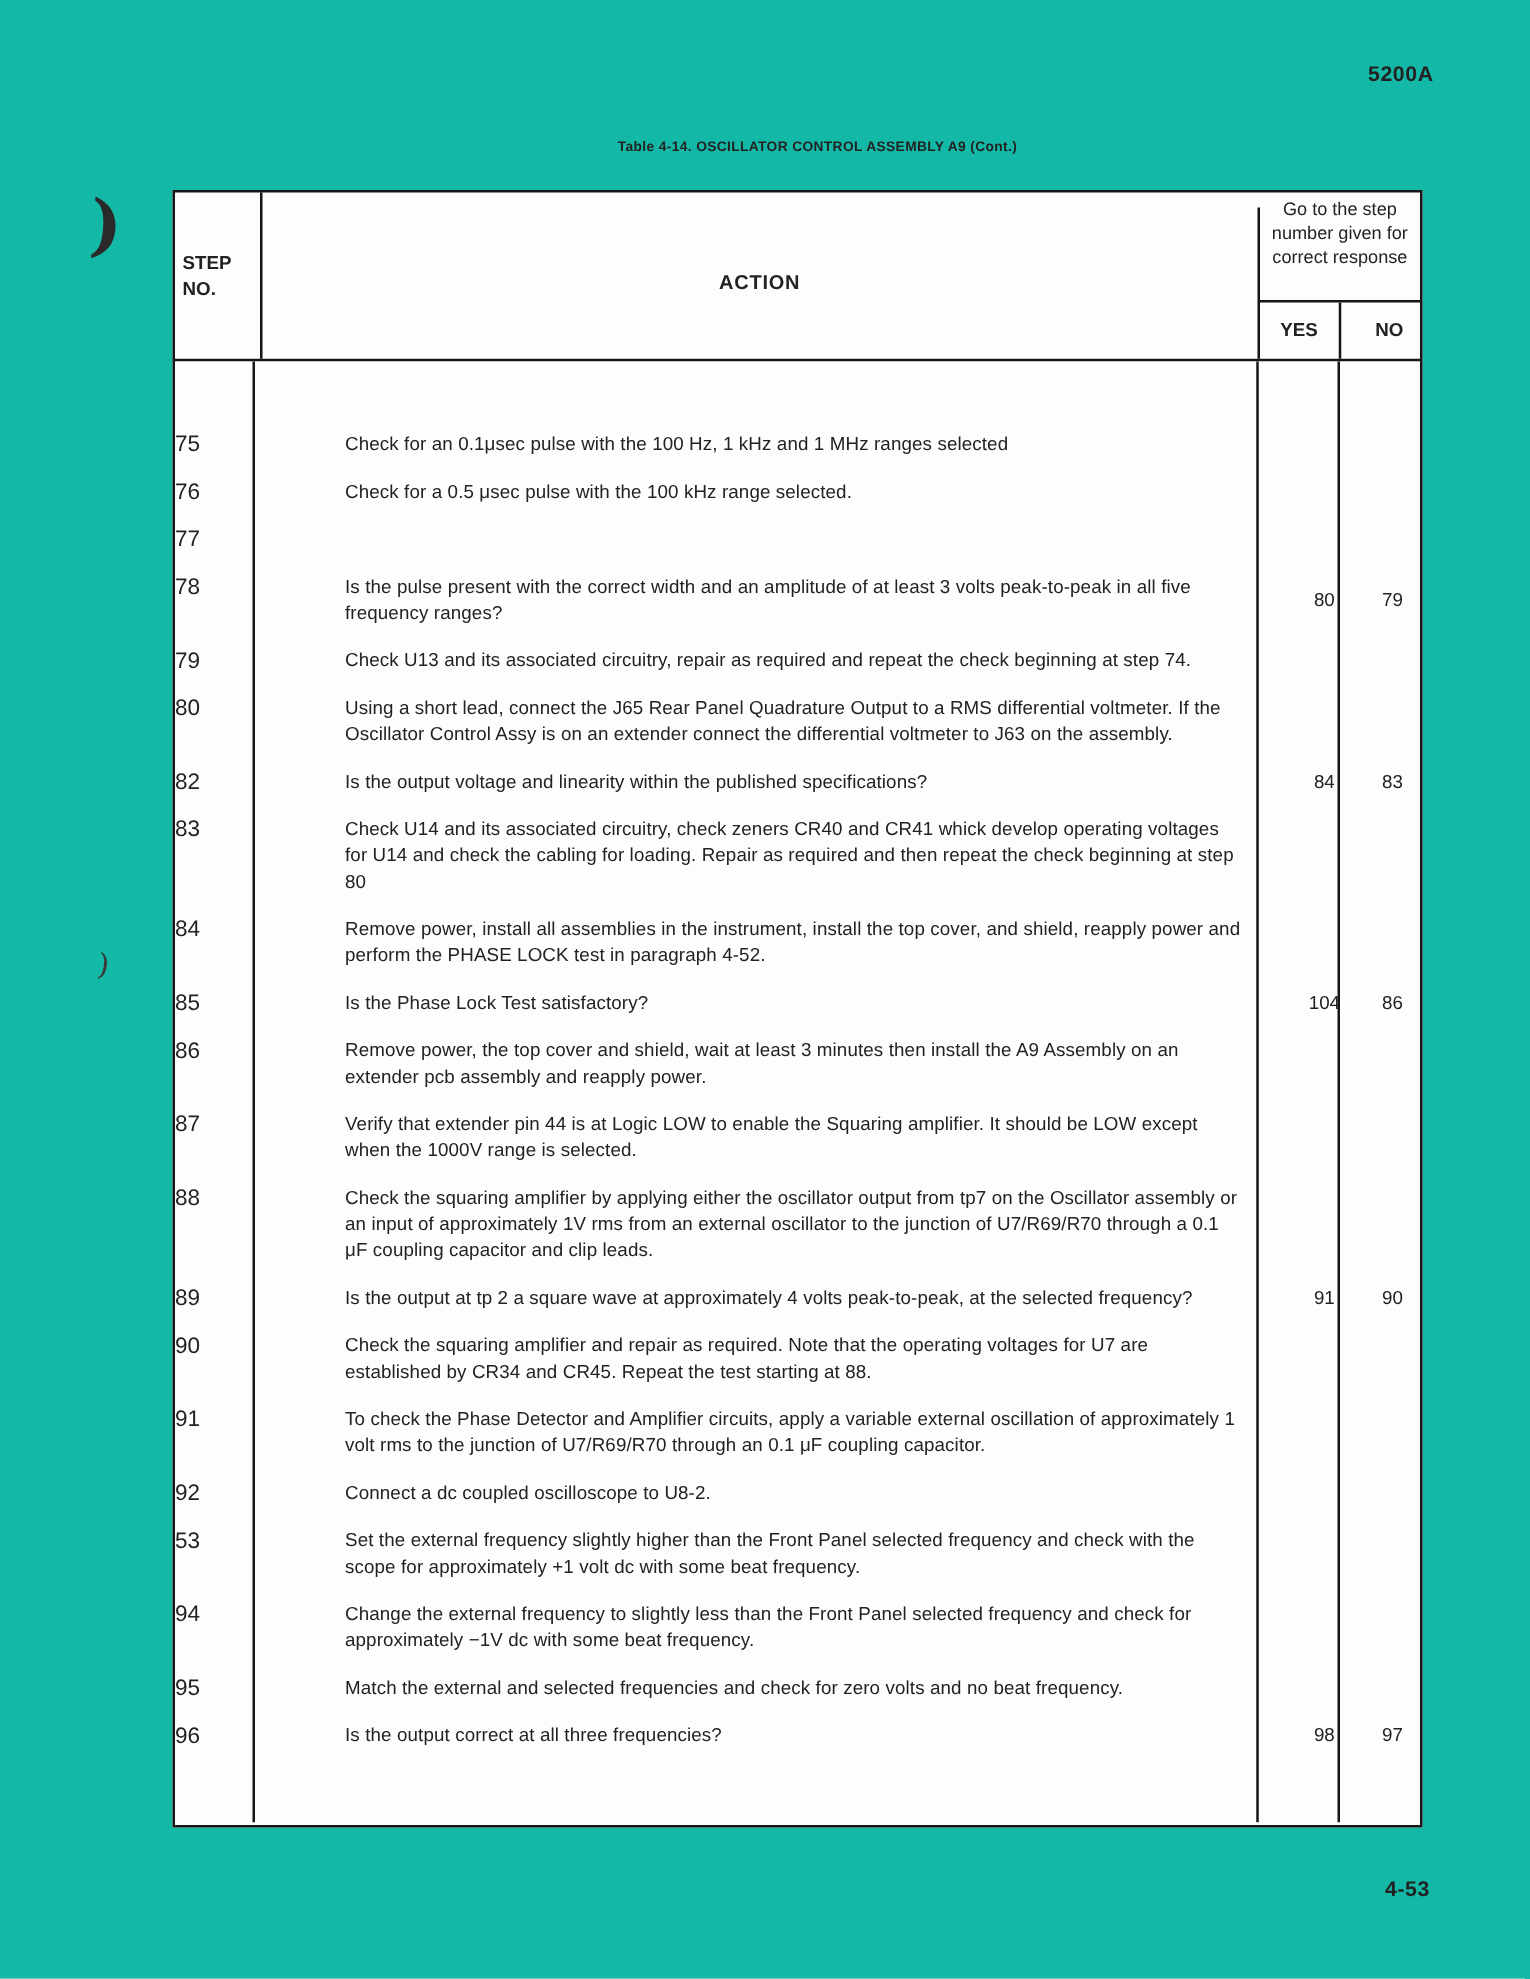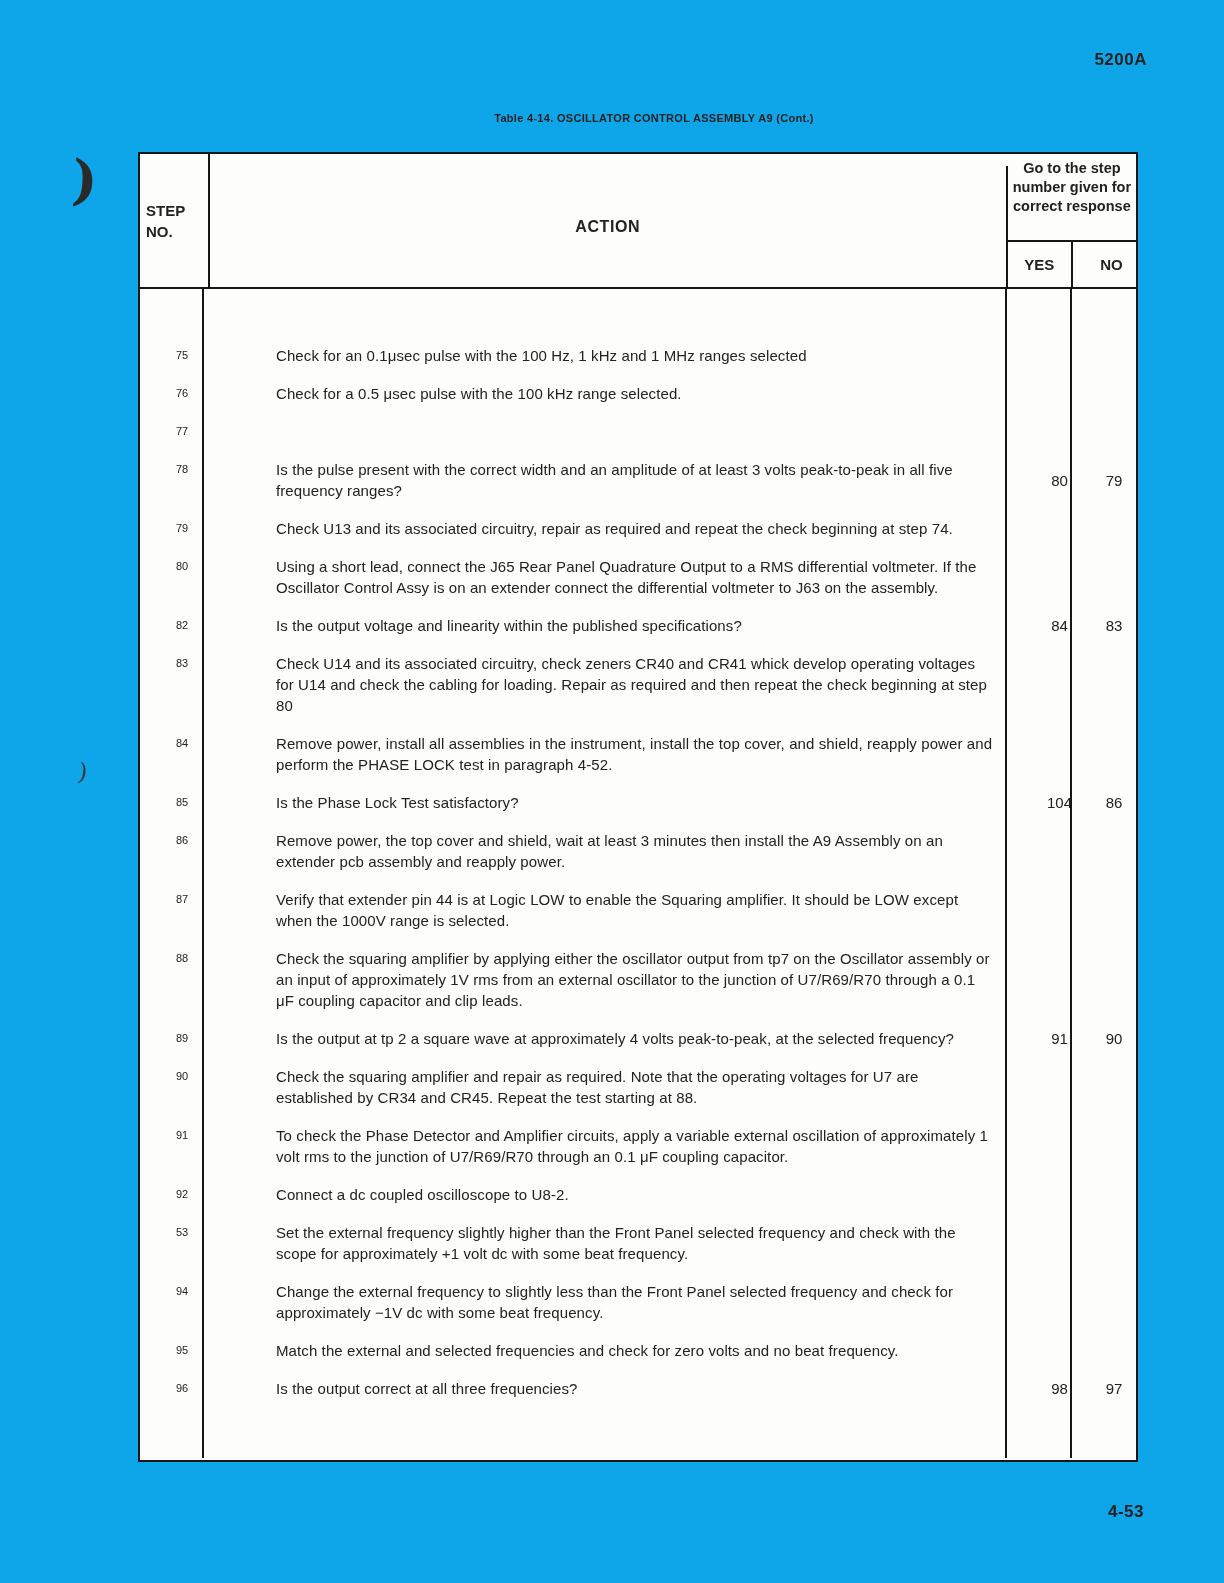--- a/index.html
+++ b/index.html
@@ -1,20 +1,20 @@
 <!DOCTYPE html>
 <html><head>
 <meta charset="utf-8">
 <style>
   html,body { margin:0; padding:0; background:#e8e8e6; }
   .page {
     position:relative;
     width:1224px; height:1583px;
     margin:0 auto;
-    background:#0ea5e9;
+    background:#14b8a6;
     font-family:"Liberation Sans", sans-serif;
     color:#222;
     overflow:hidden;
   }
   .doc-number {
     position:absolute; top:50px; right:77px;
     font-size:17px; font-weight:bold; letter-spacing:0.5px;
   }
   .table-title {
     position:absolute; top:112px; left:154px; width:1000px;
@@ -46,21 +46,21 @@
     padding-left:6px; font-weight:bold; font-size:15px; line-height:21px;
   }
   .action-head {
     width:801px; border-right:2px solid #161616;
     display:flex; align-items:center; justify-content:center;
     font-weight:bold; font-size:16px; letter-spacing:0.6px;margin-top:12px;
   }
   .goto-head { width:129px; display:flex; flex-direction:column; }
   .goto-label {
     flex:1; padding:5px 3px 2px 3px; text-align:center;
-    font-weight:bold; font-size:14.5px; line-height:19px;
+    font-weight:normal; font-size:14.5px; line-height:19px;
     border-bottom:2px solid #161616;
   }
   .yesno-row { height:45px; display:flex;gap:14px; }
   .yes-head {
     width:63px; border-right:2px solid #161616;
     display:flex; align-items:center; justify-content:center;
     font-weight:bold; font-size:15px;
   }
   .no-head {
     flex:1;
@@ -74,22 +74,22 @@
     padding-top:56px;
     box-sizing:border-box;
     overflow:hidden;
   }
   .vline { position:absolute; top:0; bottom:0; width:2px; background:#161616; }
   .vline-step { left:62px; }
   .vline-yes  { left:865px; }
   .vline-no   { left:930px; }
   .trow { display:flex; align-items:stretch; margin-bottom:17px; }
   .c-step {
-    width:84px; text-align:center;
-    font-size:11px; line-height:21px; flex-shrink:0;
+    width:84px; 
+    font-size:18px; line-height:21px; flex-shrink:0;
   }
   .c-action {
     width:803px; flex-shrink:0;
     padding:0 32px 0 52px; box-sizing:border-box;
     font-size:15px; line-height:21px; letter-spacing:0.1px;
   }
   .c-yes {
     width:65px; flex-shrink:0;
     display:flex; align-items:center; justify-content:center;
     font-size:15px;

